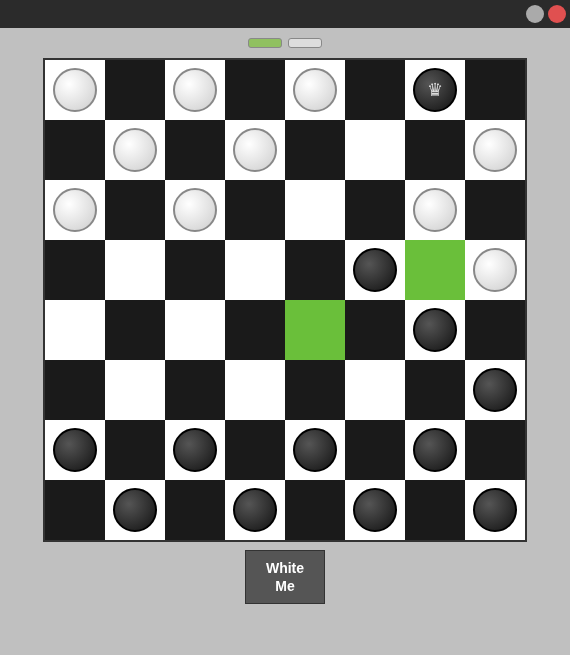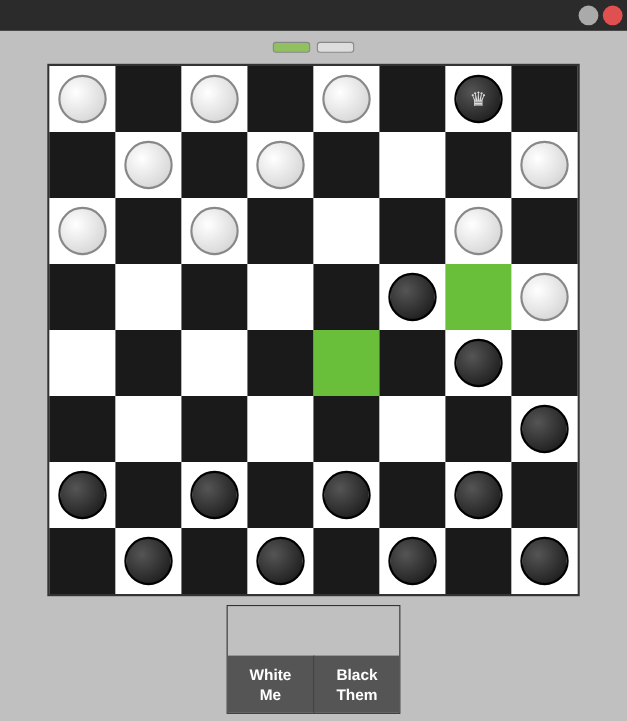--- a/index.html
+++ b/index.html
@@ -122,21 +122,20 @@
       padding: 8px 20px;
       font-size: 14px;
       cursor: pointer;
       border: none;
       border-right: 1px solid #333;
       background: #555;
       color: #fff;
       font-weight: bold;
       text-align: center;
       line-height: 1.3;
-      margin-top: 45px;
     }
     .bottom-btn:last-child { border-right: none; }
   </style>
 </head>
 <body>
 
 <div class="title-bar">
   <span class="title-bar-text"></span>
   <div class="title-bar-controls">
     <button class="title-btn title-btn-min"></button>
@@ -257,14 +256,13 @@
       </div>
       <div class="cell cell-black"></div>
       <div class="cell cell-white">
         <div class="piece piece-black"></div>
       </div>
     </div>
 </div>
 
 <div class="bottom-buttons">
   <button class="bottom-btn">White<br>Me</button>
-  <button class="bottom-btn">Black<br>Them</button>
 </div>
 
 </body></html>

